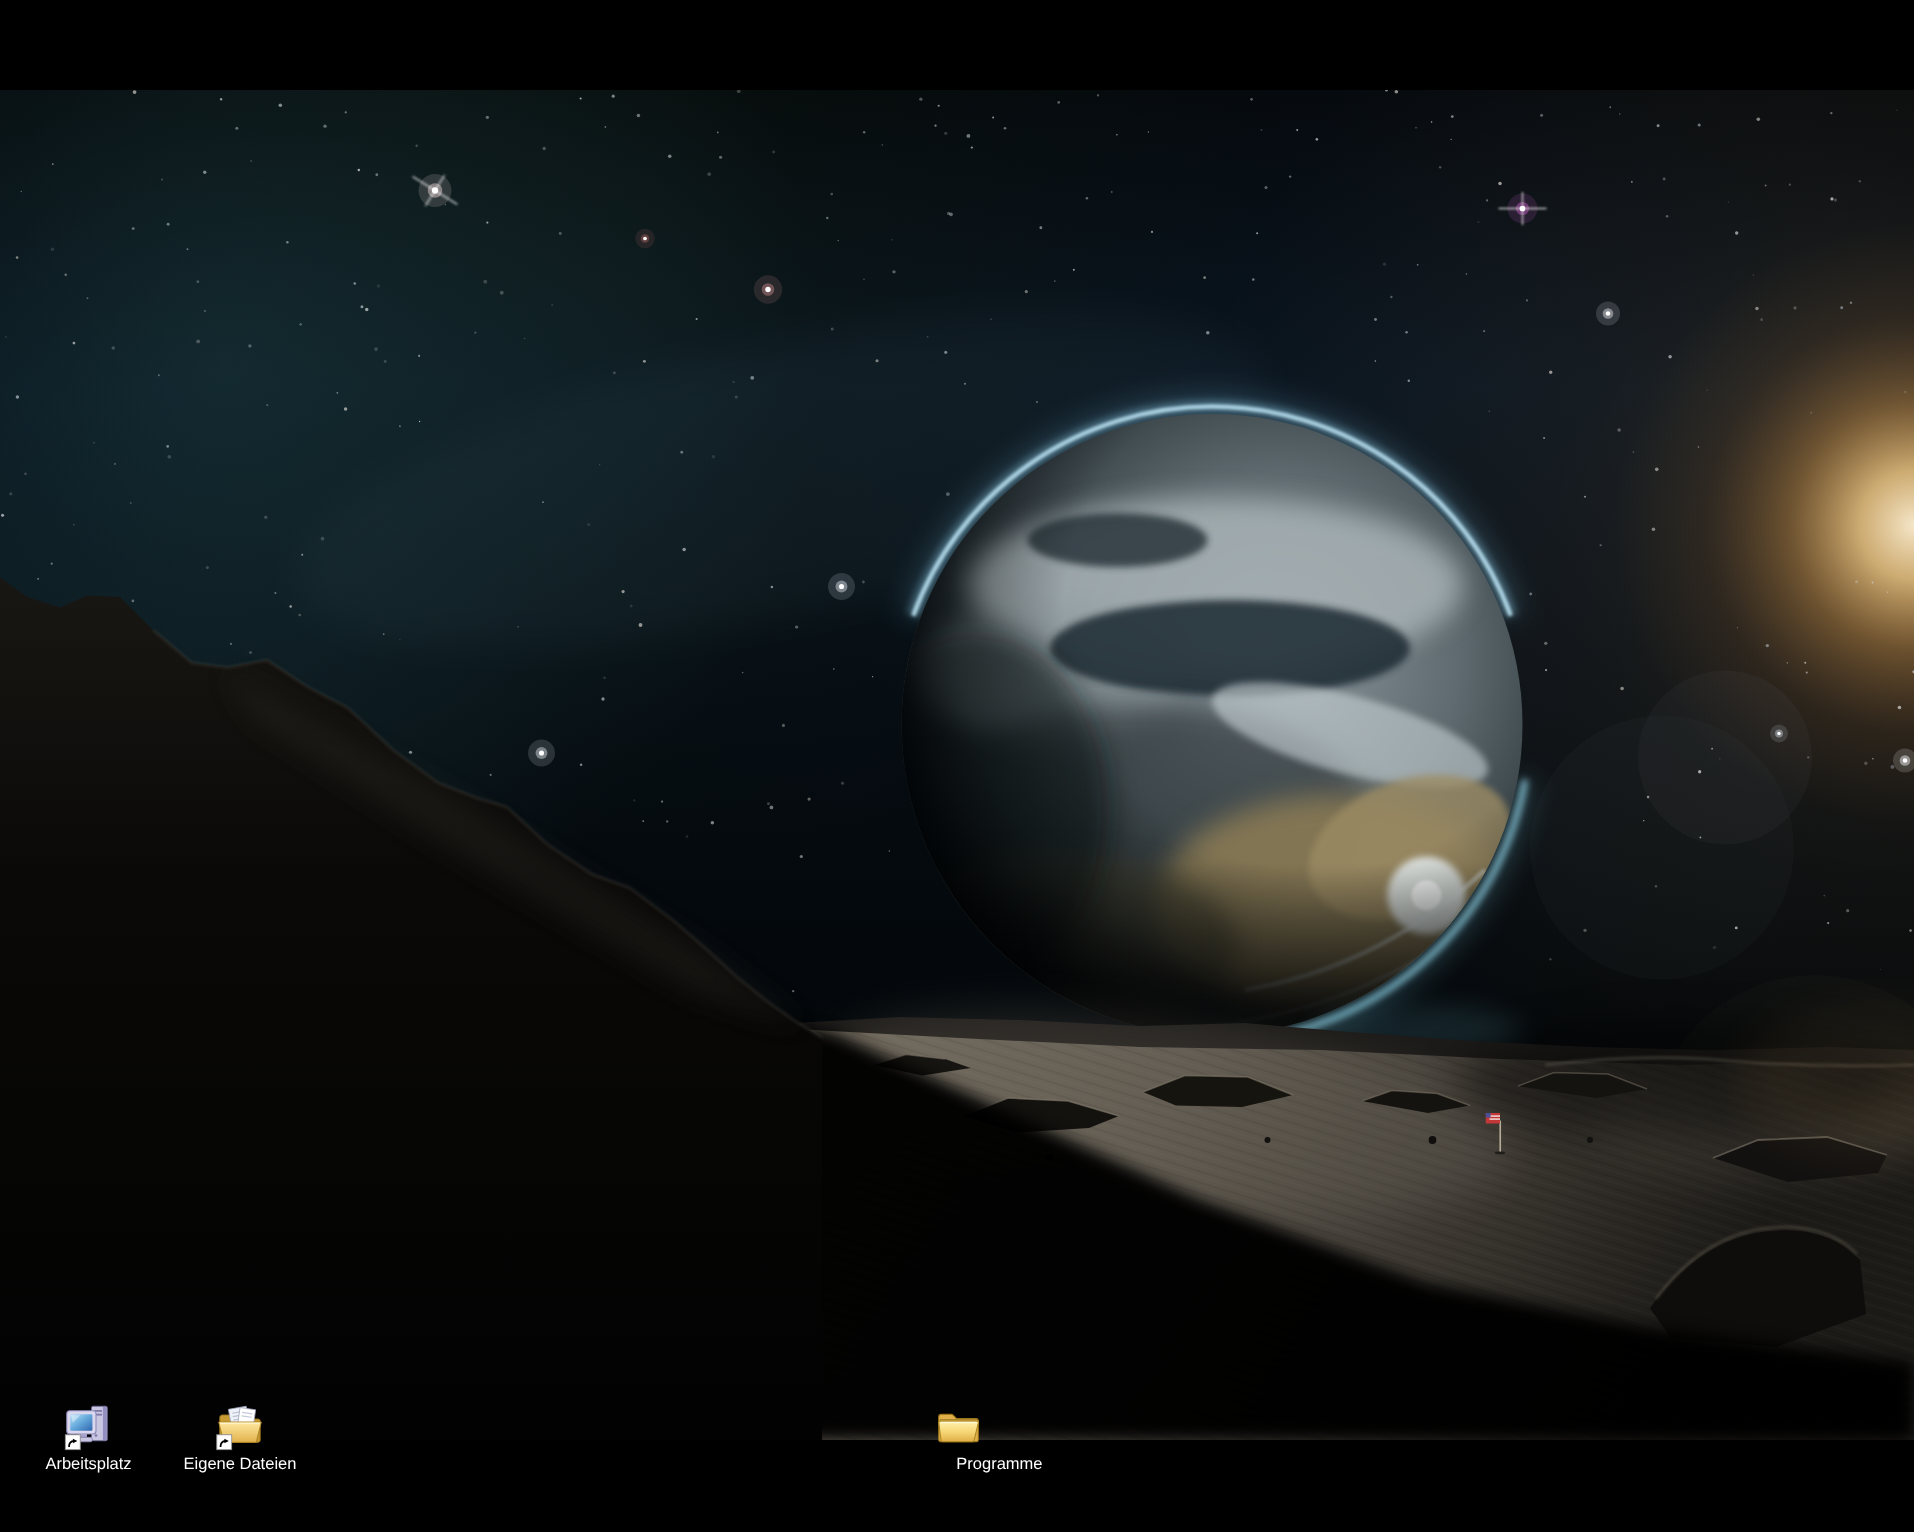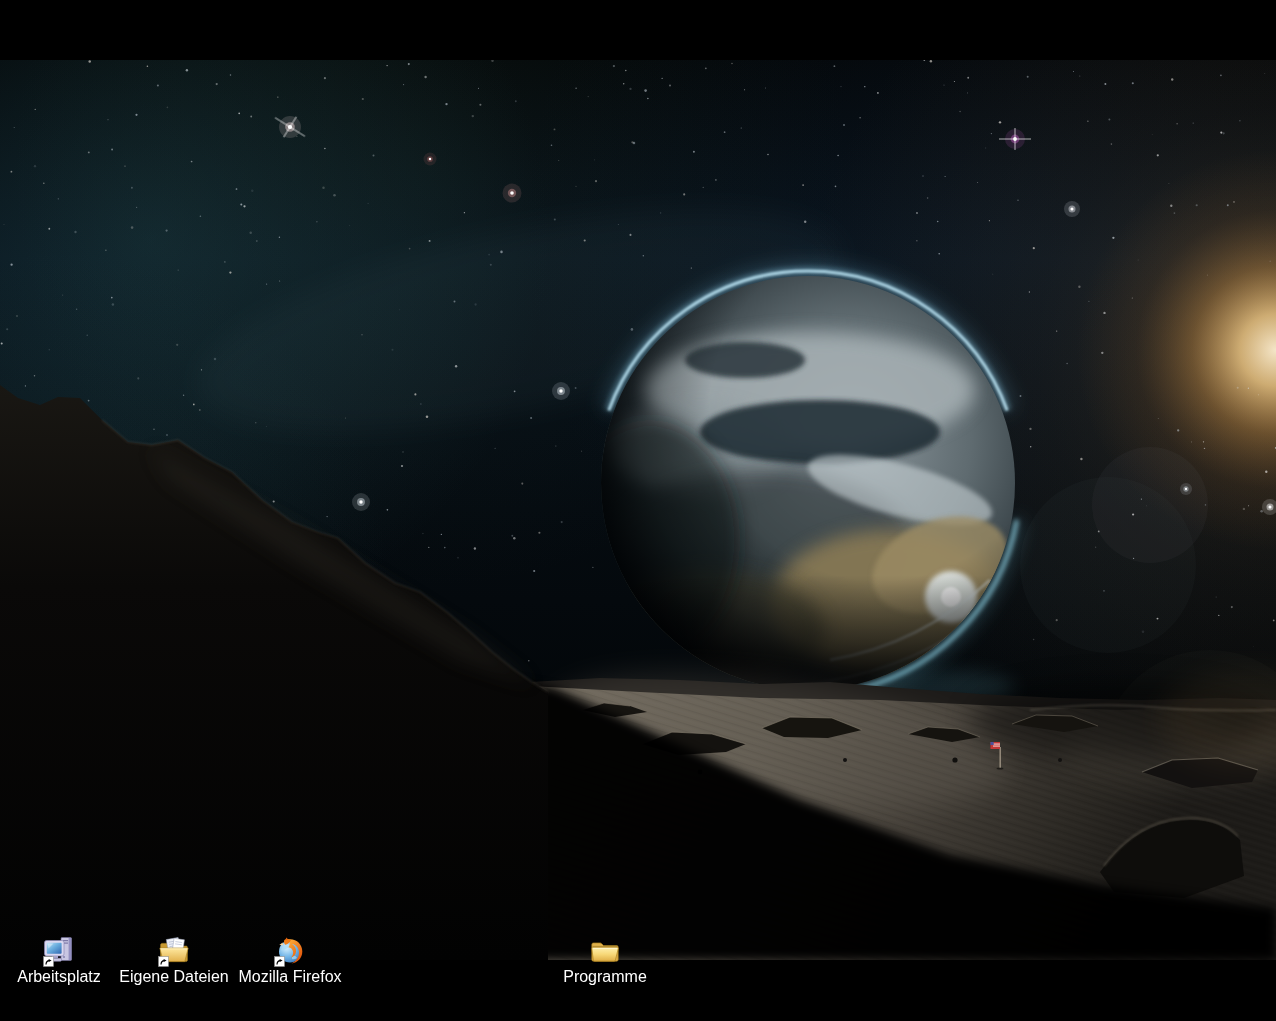--- a/index.html
+++ b/index.html
@@ -6,21 +6,21 @@
   body{width:1276px;height:1021px;overflow:hidden;position:relative;
        font-family:"Liberation Sans",sans-serif;}
   .desktop{position:absolute;inset:0;background:#000;}
   .wallpaper{position:absolute;left:0;top:60px;width:1276px;height:900px;display:block;}
   .desktop-icon{position:absolute;top:935px;width:112px;margin-left:-56px;
                 text-align:center;cursor:default;}
   .icon-img{position:relative;display:block;width:32px;height:32px;margin:0 auto;}
   .icon-img svg{display:block;width:32px;height:32px;}
   .shortcut-overlay{position:absolute;left:0;bottom:0;width:11px;height:11px;display:block;}
   .shortcut-overlay svg{width:11px;height:11px;display:block;}
-  .icon-label{display:block;margin-top:3px;font-size:16px;line-height:13px;color:#fff;
+  .icon-label{display:block;margin-top:3px;font-size:11px;line-height:13px;color:#fff;
               text-shadow:1px 1px 1px #000,0 0 3px #000,1px 2px 2px rgba(0,0,0,.9);
               white-space:nowrap;}
 </style>
 </head>
 <body>
 
 <div class="desktop">
 
   <svg class="wallpaper" viewBox="0 0 1276 900" preserveAspectRatio="none">
     <defs>
@@ -599,21 +599,21 @@
         <svg viewBox="0 0 11 11">
           <rect x=".5" y=".5" width="10" height="10" fill="#fff" stroke="#8a8a8a" stroke-width=".6"></rect>
           <path d="M3 8.6 Q3 4.8 6.4 4.6" fill="none" stroke="#000" stroke-width="1.2"></path>
           <path d="M8.6 4.6 L5.6 3.1 L5.6 6.1 Z" fill="#000"></path>
         </svg>
       </span>
     </span>
     <span class="icon-label">Arbeitsplatz</span>
   </div>
 
-  <div class="desktop-icon" style="left: 174px;">
+  <div class="desktop-icon" style="left: 160px;">
     <span class="icon-img">
       <svg viewBox="0 0 32 32">
         <path d="M2.5 10 C2.5 9 3.2 8.3 4.2 8.3 H11 L13.5 11 H28 C29 11 29.5 11.6 29.5 12.5
                  V25 C29.5 26 28.8 26.6 27.8 26.6 H4.2 C3.2 26.6 2.5 26 2.5 25 Z" fill="#c89a32" stroke="#8f6d1d" stroke-width=".6"></path>
         <g transform="rotate(-10 15 11)">
           <rect x="9.5" y="3.5" width="12" height="15" fill="#eef1f8" stroke="#9aa2b8" stroke-width=".5"></rect>
           <line x1="11.5" y1="6.5" x2="19.5" y2="6.5" stroke="#b9c0d4" stroke-width=".8"></line>
           <line x1="11.5" y1="8.8" x2="19.5" y2="8.8" stroke="#b9c0d4" stroke-width=".8"></line>
           <line x1="11.5" y1="11.1" x2="19.5" y2="11.1" stroke="#b9c0d4" stroke-width=".8"></line>
         </g>
@@ -629,50 +629,24 @@
         <svg viewBox="0 0 11 11">
           <rect x=".5" y=".5" width="10" height="10" fill="#fff" stroke="#8a8a8a" stroke-width=".6"></rect>
           <path d="M3 8.6 Q3 4.8 6.4 4.6" fill="none" stroke="#000" stroke-width="1.2"></path>
           <path d="M8.6 4.6 L5.6 3.1 L5.6 6.1 Z" fill="#000"></path>
         </svg>
       </span>
     </span>
     <span class="icon-label">Eigene Dateien</span>
   </div>
 
-  <div class="desktop-icon" style="left: 290px;">
-    <span class="icon-img">
-      <svg viewBox="0 0 32 32">
-        <circle cx="16" cy="16.5" r="11" fill="url(#gGlobe)"></circle>
-        <path d="M9 12 q3 -3 6 -1 q-1 3 -4 3 q-2 2 -4 1 z" fill="#aadcf5" opacity=".8"></path>
-        <path d="M18 21 q4 -1 5 2 q-3 2 -5 1 z" fill="#aadcf5" opacity=".7"></path>
-        <path d="M16 4.2 C23.2 4.2 28.3 9.7 28.3 16.5 C28.3 23.2 23.6 27.7 17.4 28.5
-                 C23 26.1 25.6 21.5 24.9 16.1 C24.3 11.9 21.5 9.4 18 8.9
-                 C20.8 10.7 22.3 13.4 22 16.5 C21.7 19.6 19.8 21.9 17 22.6
-                 C19 20.5 19.6 18.1 18.8 15.7 C18.1 13.7 16.6 12.5 14.4 12.2
-                 C15.7 10.4 16.3 7.9 15.1 5.2 C14.9 4.7 15.4 4.2 16 4.2 Z" fill="url(#gFox)"></path>
-        <path d="M10.3 4.9 C12.4 3.4 15.4 3.6 17 5.3 C15.5 7.9 13.7 9.3 11.3 9.7
-                 C10 8.3 9.7 6.5 10.3 4.9 Z" fill="#f07c16"></path>
-        <path d="M11 4.9 L12.7 2.5 L13.9 4.4 Z" fill="#e8650e"></path>
-        <path d="M8.6 7.4 L5.3 9.9 L9.1 10.3 Z" fill="#ffd9a0"></path>
-      </svg>
-      <span class="shortcut-overlay">
-        <svg viewBox="0 0 11 11">
-          <rect x=".5" y=".5" width="10" height="10" fill="#fff" stroke="#8a8a8a" stroke-width=".6"></rect>
-          <path d="M3 8.6 Q3 4.8 6.4 4.6" fill="none" stroke="#000" stroke-width="1.2"></path>
-          <path d="M8.6 4.6 L5.6 3.1 L5.6 6.1 Z" fill="#000"></path>
-        </svg>
-      </span>
-    </span>
-    <span class="icon-label">Mozilla Firefox</span>
-  </div>
-
-
-
-  <div class="desktop-icon" style="left: 605px;">
+
+
+
+  <div class="desktop-icon" style="left: 639px; text-align: right;">
     <span class="icon-img">
       <svg viewBox="0 0 32 32">
         <path d="M2.8 9.5 C2.8 8.6 3.5 7.9 4.4 7.9 H11.2 C11.7 7.9 12.1 8.1 12.4 8.4
                  L14.6 10.6 H27.6 C28.5 10.6 29.2 11.3 29.2 12.2 V24.6 C29.2 25.5 28.5 26.2
                  27.6 26.2 H4.4 C3.5 26.2 2.8 25.5 2.8 24.6 Z" fill="#e0b14b" stroke="#9c7619" stroke-width=".7"></path>
         <path d="M3.6 11.4 H28.4" stroke="#8a6a1a" stroke-width=".9" opacity=".6"></path>
         <path d="M3.6 12.4 H28.4 C29 12.4 29.4 13 29.2 13.6 L26.4 25.2 C26.2 25.8 25.7 26.2
                  25.1 26.2 H5.6 C4.9 26.2 4.4 25.7 4.3 25 L2.9 13.8 C2.8 13.1 3.1 12.4 3.6 12.4 Z" fill="url(#fG)" stroke="#ad841f" stroke-width=".7"></path>
         <path d="M4.2 13.3 H28.2" stroke="#fffbe0" stroke-width=".9" opacity=".85"></path>
       </svg>

